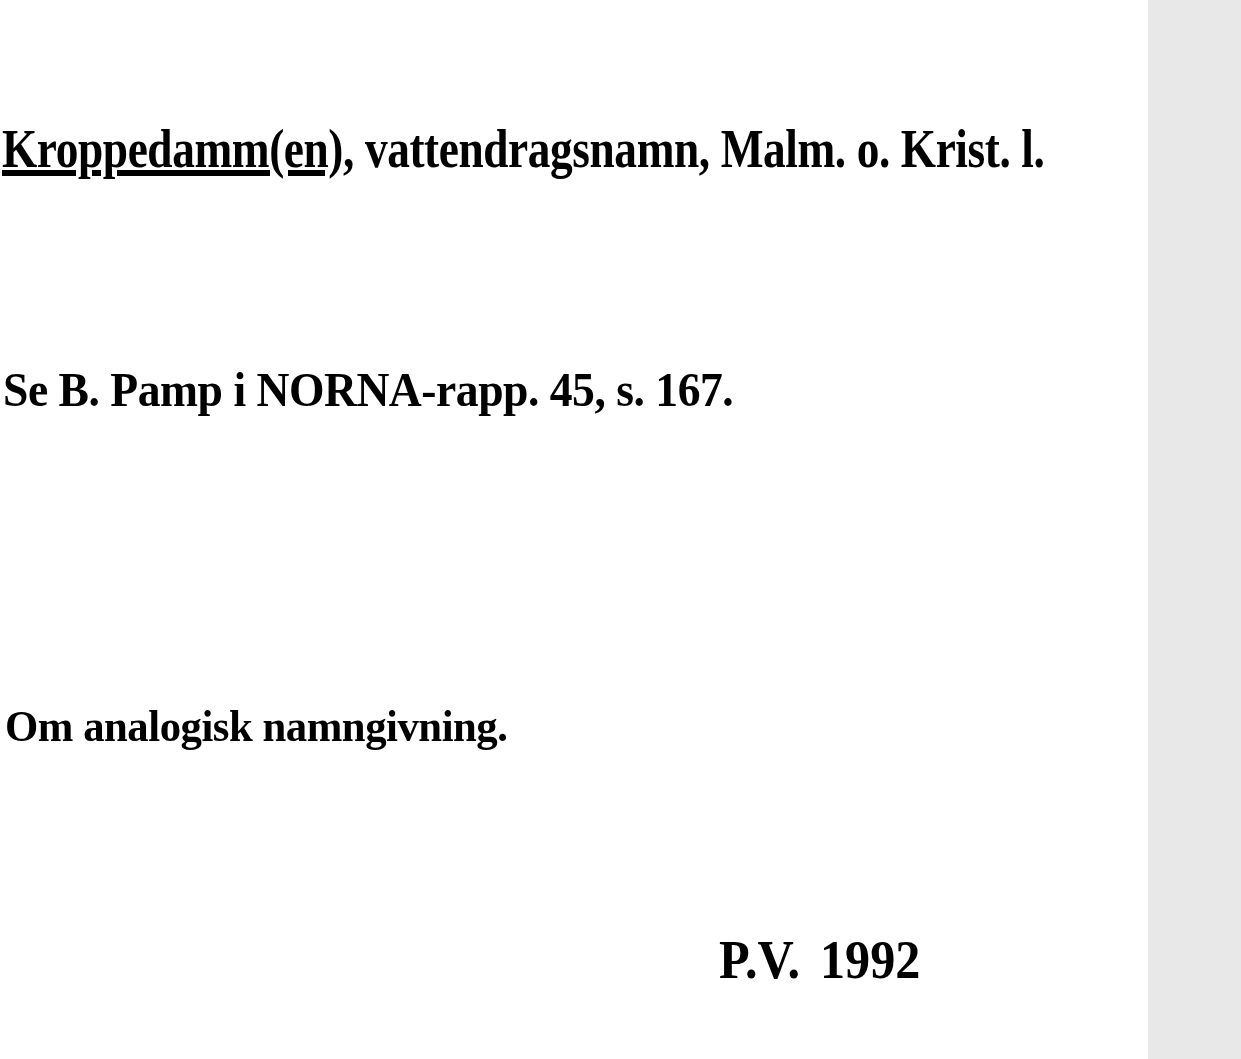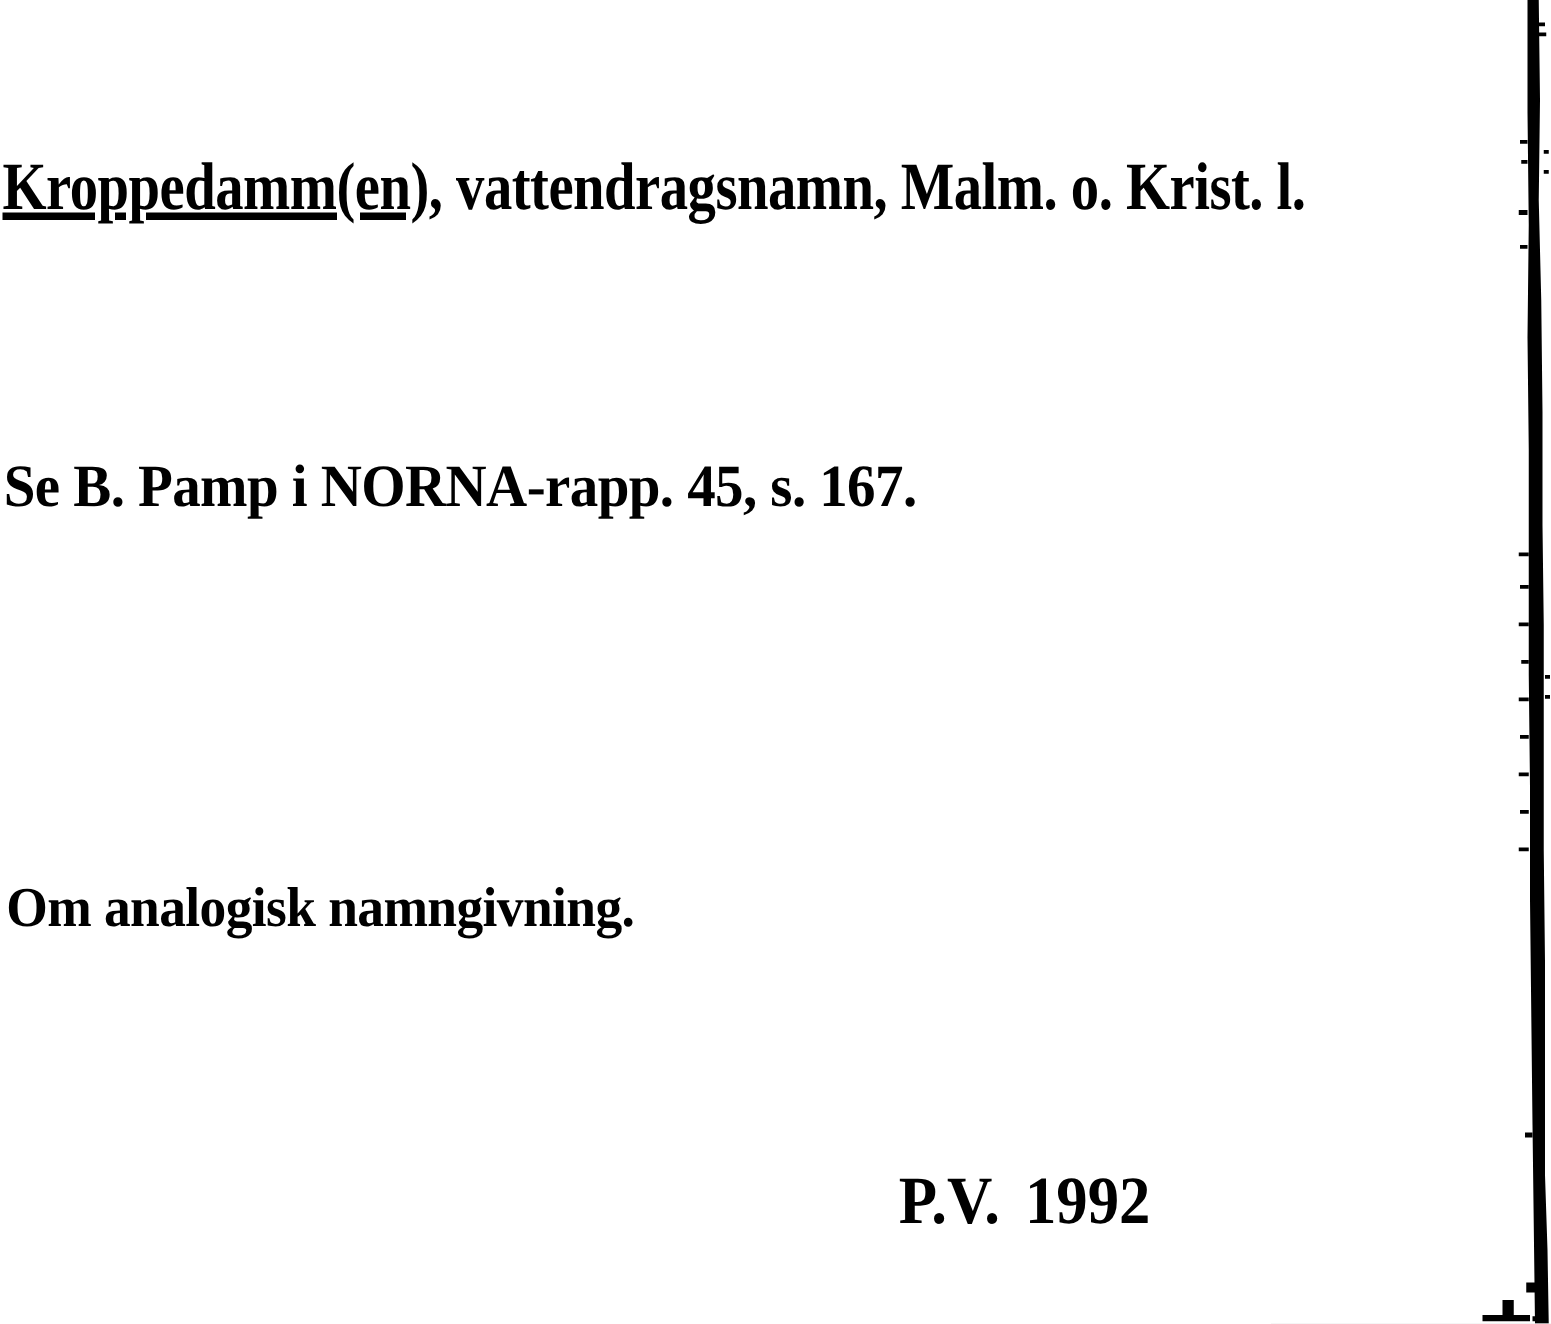--- a/index.html
+++ b/index.html
@@ -2,21 +2,21 @@
 <html><head>
 <meta charset="utf-8">
 <style>
   html, body {
     margin: 0;
     padding: 0;
     background: #e8e8e8;
   }
   .card {
     position: relative;
-    width: 1241px;
+    width: 1148px;
     height: 1059px;
     background: #ffffff;
     overflow: hidden;
     font-family: "Liberation Serif", "DejaVu Serif", serif;
     color: #000000;
   }
   .text-line {
     position: absolute;
     white-space: nowrap;
     line-height: 1;

